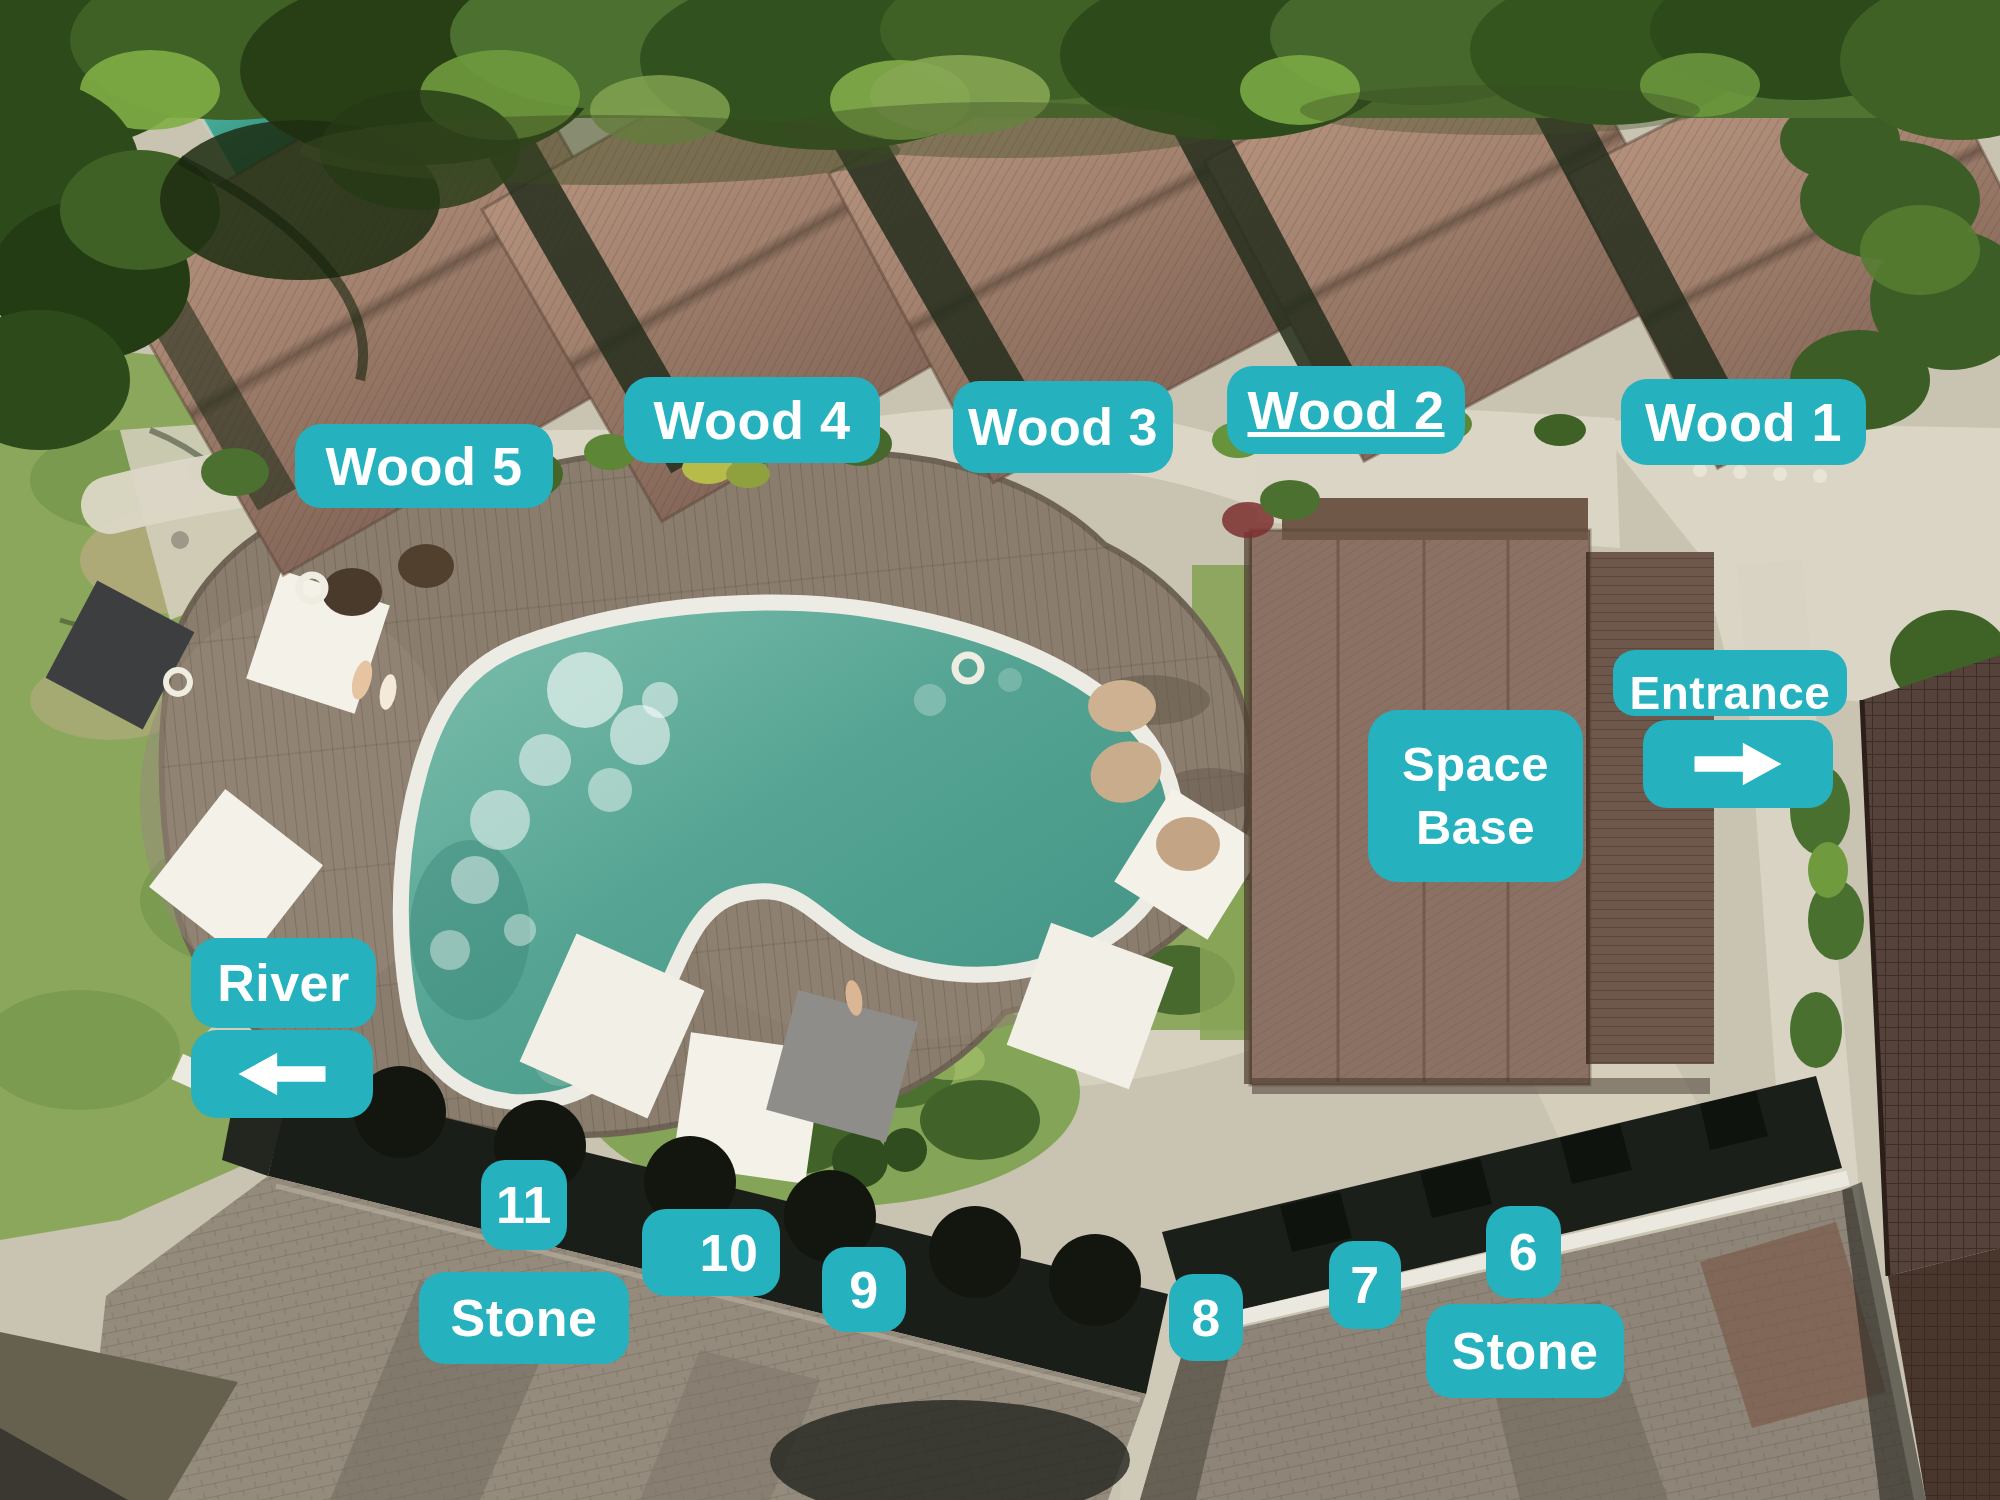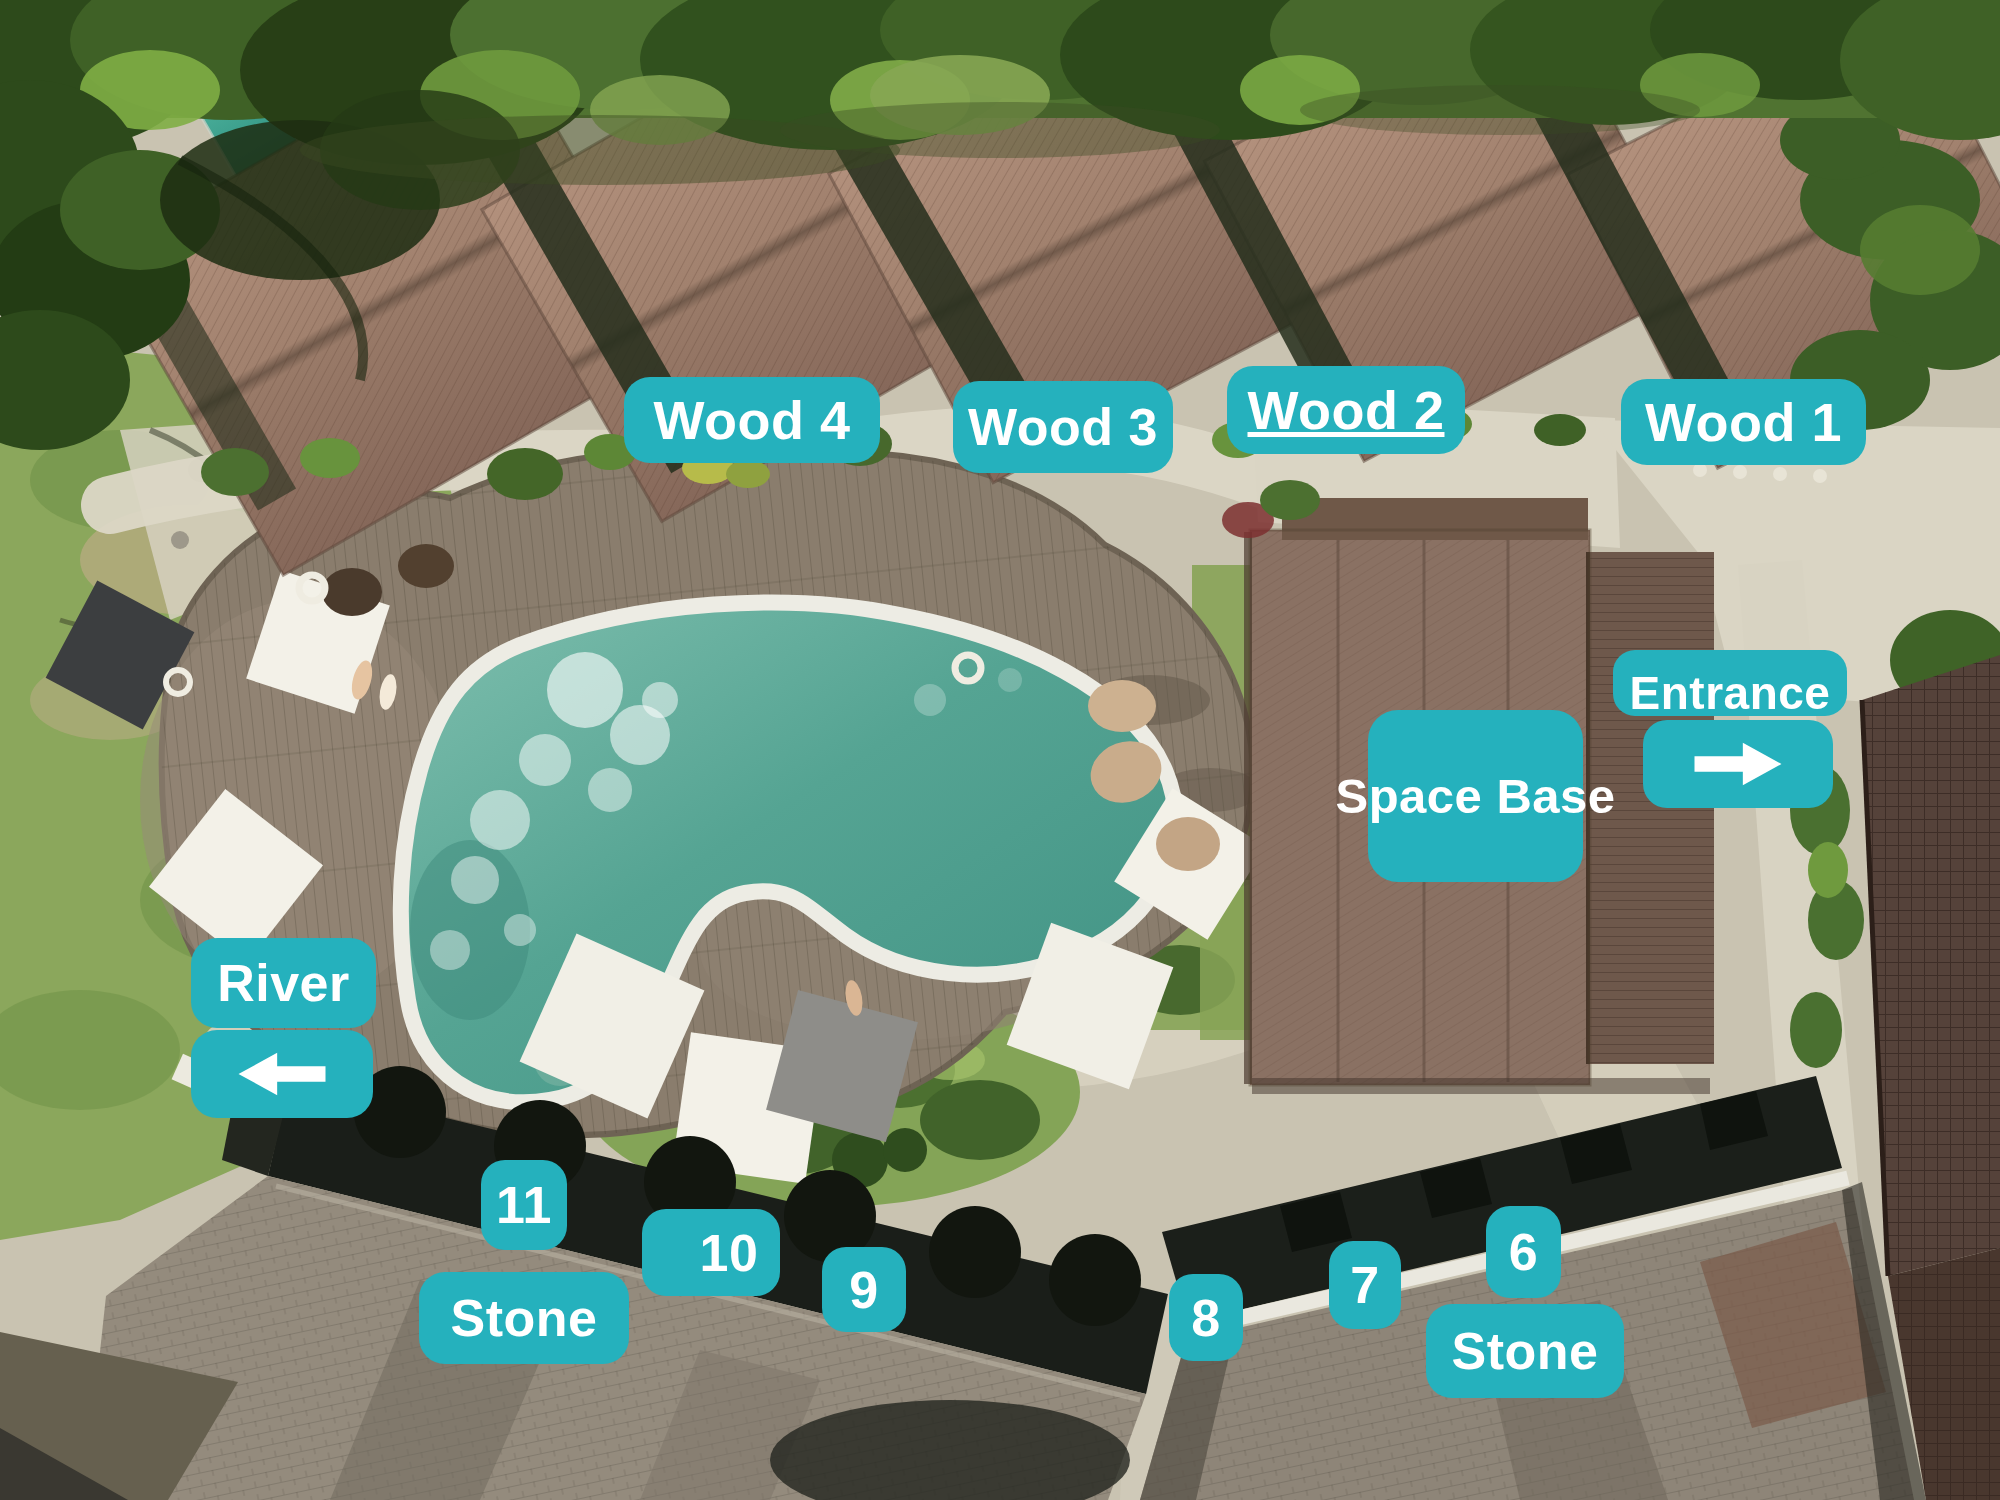--- a/index.html
+++ b/index.html
@@ -8,21 +8,21 @@
     background:#c9c3b1;
     font-family:"Liberation Sans","DejaVu Sans",sans-serif;
   }
   #scene{position:absolute;inset:0;display:block;}
   .badge{
     position:absolute;display:flex;align-items:center;justify-content:center;
     background:var(--accent,#25b1bd);color:#fff;font-weight:700;
     border-radius:26px;letter-spacing:.5px;line-height:1;text-align:center;
     user-select:none;
   }
-  .badge.col{flex-direction:row;gap:14px;border-radius:30px;}
+  .badge.col{flex-direction:column;gap:14px;border-radius:30px;}
   .badge svg{display:block;}
   
   #wood5{left:295px;top:424px;width:258px;height:84px;font-size:54px;}
   #wood4{left:624px;top:377px;width:256px;height:86px;font-size:54px;}
   #wood3{left:953px;top:381px;width:220px;height:92px;font-size:52px;}
   #wood2{left:1227px;top:366px;width:238px;height:88px;font-size:54px;text-decoration:underline;}
   #wood1{left:1621px;top:349px;width:245px;height:86px;font-size:54px;margin-top:30px;}
   #spacebase{left:1368px;top:710px;width:215px;height:172px;font-size:49px;}
   #entranceText{left:1613px;top:650px;width:234px;height:66px;font-size:46px;border-radius:22px;align-items:flex-end;}
   #entranceArrow{left:1643px;top:720px;width:190px;height:88px;border-radius:24px;}
@@ -392,20 +392,23 @@
         <ellipse cx="140" cy="210" rx="80" ry="60" fill="#3f6126"></ellipse>
     <ellipse cx="300" cy="200" rx="140" ry="80" fill="#1d2d12" opacity=".85"></ellipse>
     <ellipse cx="420" cy="150" rx="100" ry="60" fill="#243a15" opacity=".8"></ellipse>
     <path d="M180 160 C300 220 380 300 360 380" stroke="#16230d" stroke-width="10" fill="none" opacity=".6"></path>
     <ellipse cx="600" cy="150" rx="300" ry="35" fill="#3a4a22" opacity=".45"></ellipse>
     <ellipse cx="1000" cy="130" rx="220" ry="28" fill="#3a4a22" opacity=".4"></ellipse>
     <ellipse cx="1500" cy="110" rx="200" ry="25" fill="#3a4a22" opacity=".35"></ellipse>
   </g>
 </svg>
 
+  <div class="badge" id="wood5">
+      <span>Wood 5</span>
+    </div>
   <div class="badge" id="wood4">
       <span>Wood 4</span>
     </div>
   <div class="badge" id="wood3">
       <span>Wood 3</span>
     </div>
   <div class="badge" id="wood2">
       <span>Wood 2</span>
     </div>
   <div class="badge" id="wood1">

